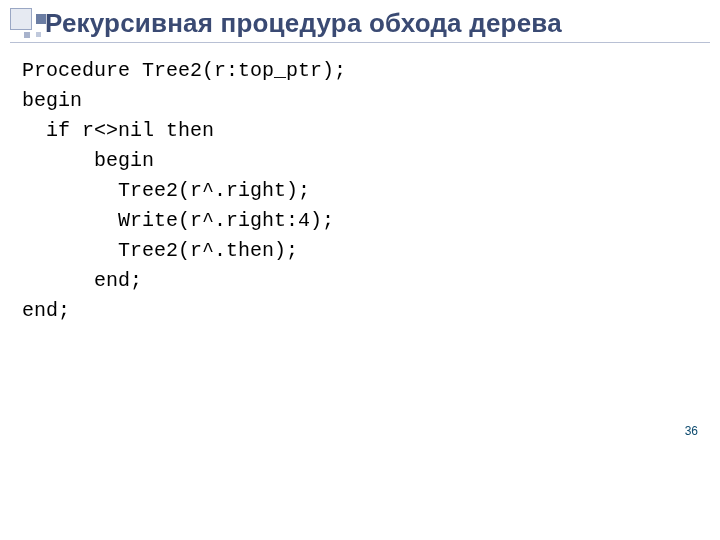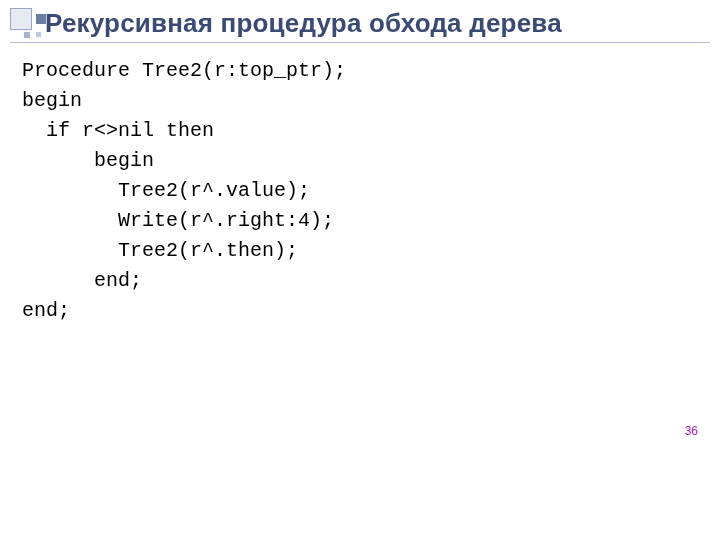--- a/index.html
+++ b/index.html
@@ -83,21 +83,21 @@
     font-size: 20px;
     line-height: 30px;
     color: #000000;
     white-space: pre;
   }
   .pagenum {
     position: absolute;
     bottom: 18px;
     right: 22px;
     font-size: 12px;
-    color: #a21caf;
+    color: #0c4a6e;
     font-family: Arial, sans-serif;
   }
 </style>
 </head>
 <body>
 
 <div class="slide">
 
   <div class="deco">
     <div class="sq sq-big"></div>
@@ -107,21 +107,21 @@
   </div>
 
   <div class="title">Рекурсивная процедура обхода дерева</div>
 
   <div class="underline"></div>
 
   <div class="code"><span>Procedure Tree2(r:top_ptr);</span>
 <span>begin</span>
 <span>  if r&lt;&gt;nil then</span>
 <span>      begin</span>
-<span>        Tree2(r^.value);</span>
+<span>        Tree2(r^.right);</span>
 <span>        Write(r^.right:4);</span>
 <span>        Tree2(r^.then);</span>
 <span>      end;</span>
 <span>end;</span></div>
 
   <div class="pagenum">36</div>
 
 </div>
 
 </body></html>

